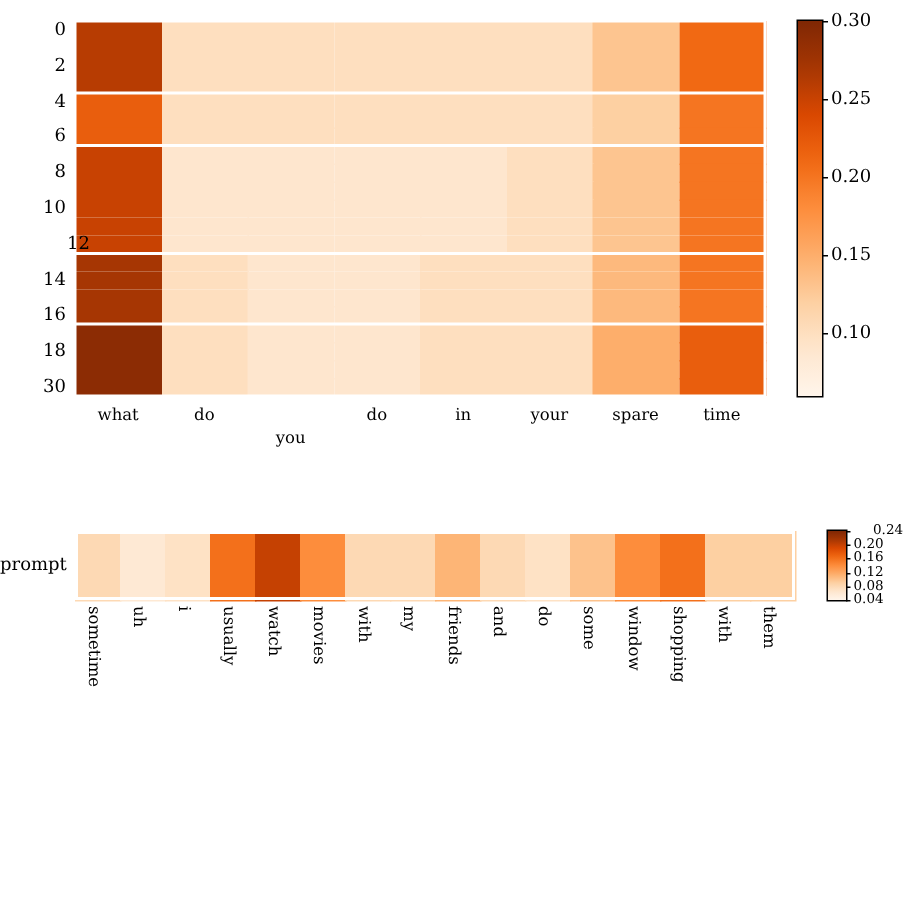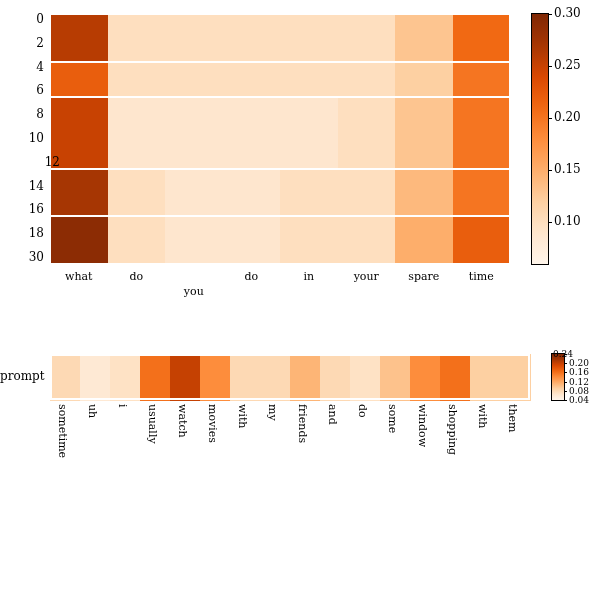--- a/index.html
+++ b/index.html
@@ -288,17 +288,17 @@
         <div class="cbar-tick" style="left: 17px; top: 41px; font-size: 9px;">0.04</div>
         <div class="cbar-tickline" style="left: 12px; top: 36.8px; width: 3px;"></div>
         <div class="cbar-tick" style="left: 17px; top: 31.8px; font-size: 9px;">0.08</div>
         <div class="cbar-tickline" style="left: 12px; top: 27.6px; width: 3px;"></div>
         <div class="cbar-tick" style="left: 17px; top: 22.6px; font-size: 9px;">0.12</div>
         <div class="cbar-tickline" style="left: 12px; top: 18.4px; width: 3px;"></div>
         <div class="cbar-tick" style="left: 17px; top: 13.4px; font-size: 9px;">0.16</div>
         <div class="cbar-tickline" style="left: 12px; top: 9.2px; width: 3px;"></div>
         <div class="cbar-tick" style="left: 17px; top: 4.2px; font-size: 9px;">0.20</div>
         <div class="cbar-tickline" style="left: 12px; top: 0px; width: 3px;"></div>
-        <div class="cbar-tick" style="left: 1px; top: -5px; font-size: 9px;">0.24</div>
+        <div class="cbar-tick" style="left: 30px; top: -5px; font-size: 9px;">0.24</div>
       </div>
   </div>
 
 </div>
 
 </body></html>

